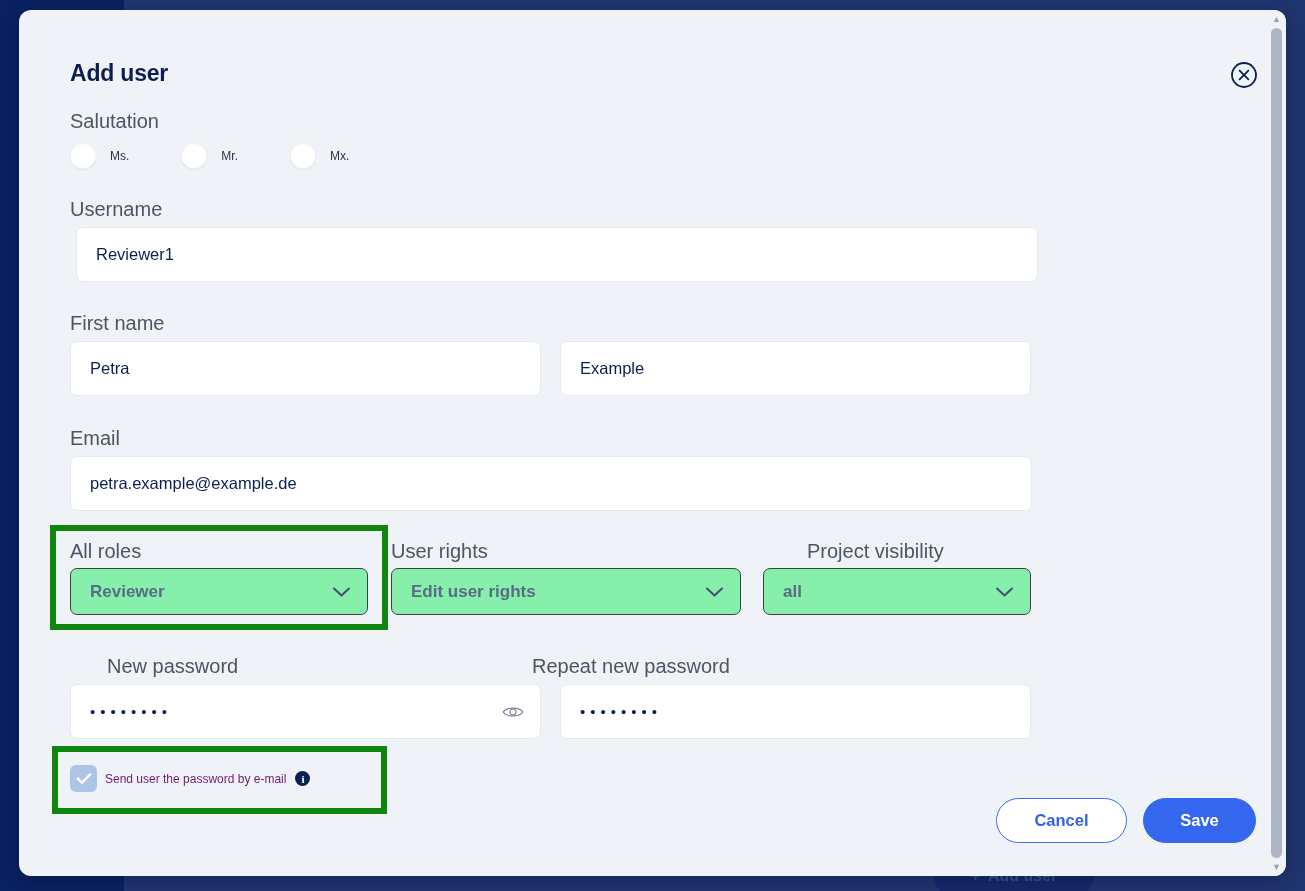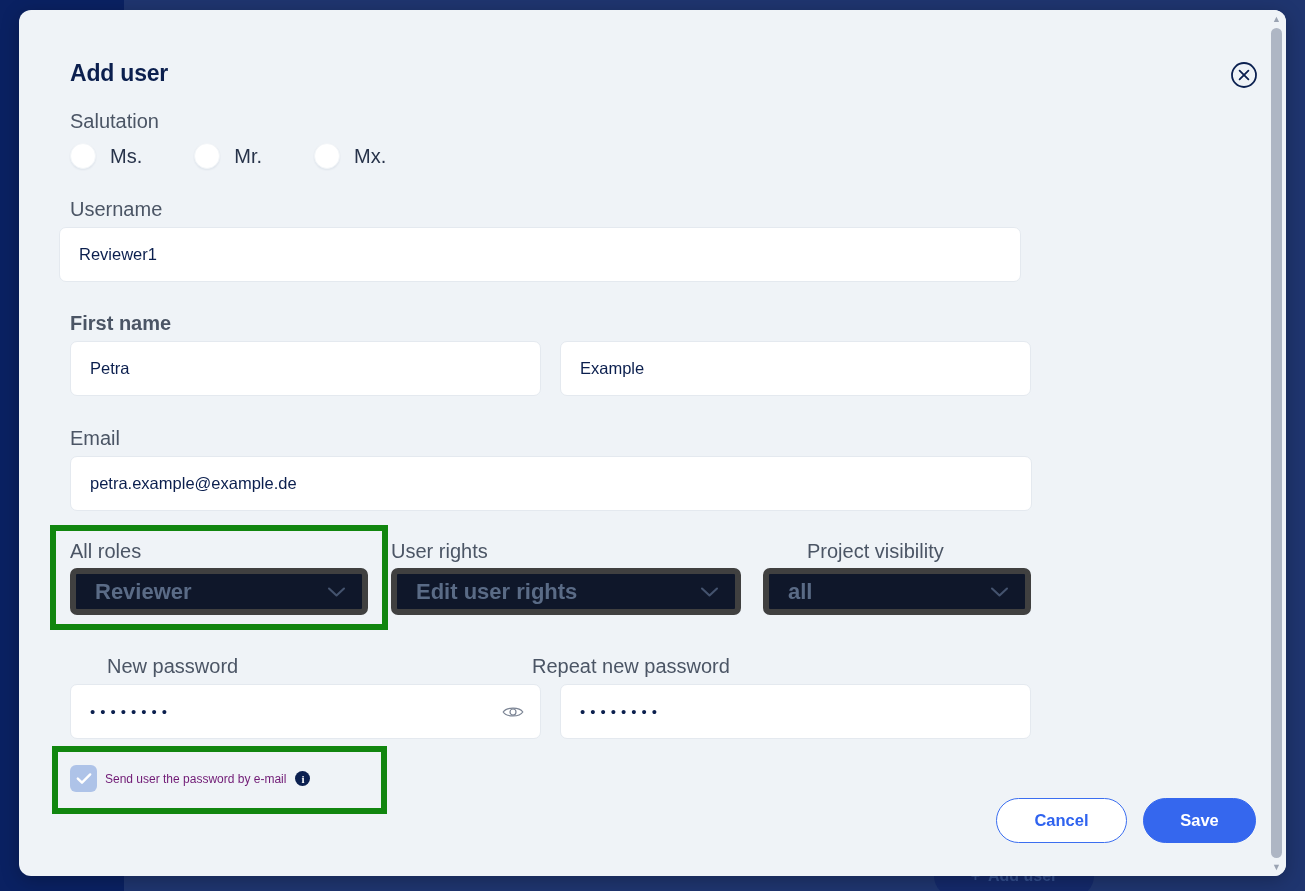--- a/index.html
+++ b/index.html
@@ -148,52 +148,52 @@
   .radio {
     width: 24px; height: 24px;
     border-radius: 50%;
     background: #ffffff;
     border: 1px solid #f2f5f8;
     box-shadow: 0 1px 2px rgba(20,40,80,.07);
     cursor: pointer;
     flex: none;
   }
   .radio-lbl {
-    font-size: 20px;
+    font-size: 12px;
     color: #27334a;
     margin-left: 14px;
     margin-right: 52px;
   }
 
   
   .uname-label { left: 51px; top: 188px; }
-  .uname-input { left: 40px; top: 217px; width: 962px; }
-
-  
-  .fn-label { left: 51px; top: 302px; font-weight: bold; }
+  .uname-input { left: 57px; top: 217px; width: 962px; }
+
+  
+  .fn-label { left: 51px; top: 302px; }
   .fn-input { left: 51px; top: 331px; width: 471px; }
   .ln-label { left: 541px; top: 302px; margin-top: 32px; }
   .ln-input { left: 541px; top: 331px; width: 471px; }
 
   
   .em-label { left: 51px; top: 417px; }
   .em-input { left: 51px; top: 446px; width: 962px; }
 
   
   .sel-box {
-    background: #0f172a;
-    border: 6px solid #404040;
+    background: #86efac;
+    border: 1px solid #404040;
     border-radius: 7px;
     height: 47px;
     box-sizing: border-box;
     display: flex;
     align-items: center;
     justify-content: space-between;
     padding: 0 16px 0 19px;
-    font-size: 22px;
+    font-size: 17px;
     font-weight: bold;
     color: #5a6b86;
     cursor: pointer;
   }
   .roles-label { left: 51px; top: 530px; }
   .roles-sel { left: 51px; top: 558px; width: 298px; }
   .rights-label { left: 372px; top: 530px; }
   .rights-sel { left: 372px; top: 558px; width: 350px; }
   .vis-label { left: 744px; top: 530px; margin-left: 44px; }
   .vis-sel { left: 744px; top: 558px; width: 268px; }

